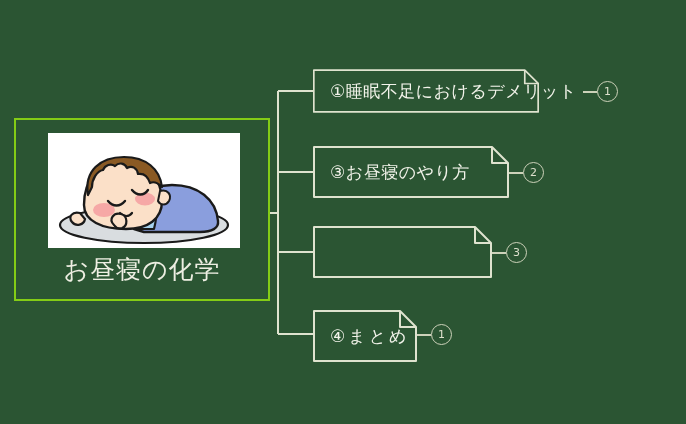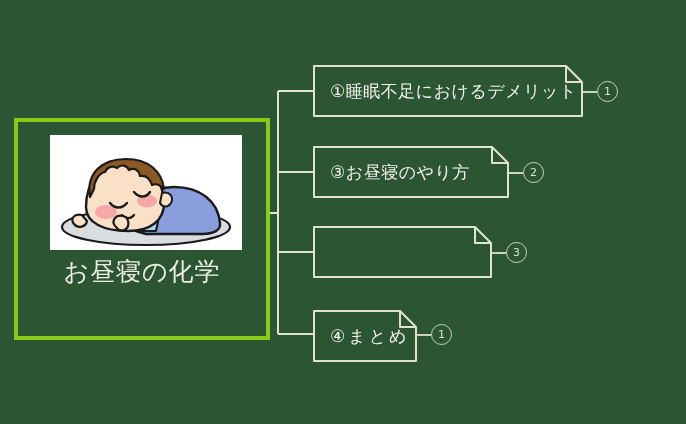--- a/index.html
+++ b/index.html
@@ -15,22 +15,22 @@
     overflow: hidden;
     font-family: "DejaVu Sans", "Liberation Sans", sans-serif;
   }
 
   
   #root-node {
     position: absolute;
     left: 14px;
     top: 118px;
     width: 256px;
-    height: 222px;
-    border: 4px solid #84cc16;
+    height: 183px;
+    border: 2px solid #84cc16;
     box-sizing: border-box;
   }
   #root-thumb {
     position: absolute;
     left: 32px;
     top: 13px;
     width: 192px;
     height: 115px;
     background: #ffffff;
     overflow: hidden;
@@ -153,21 +153,21 @@
         <path d="M72 80 C76 84 81 84 84 80" stroke="#1a1a1a" stroke-width="2.2" fill="none" stroke-linecap="round"></path>
 
         <path d="M32 80 C24 78 20 84 24 89 C28 94 36 92 37 86 Z" fill="#fbe0c8" stroke="#1a1a1a" stroke-width="2.2"></path>
         <path d="M66 92 C60 86 66 79 73 81 C80 83 80 93 74 95 C70 96 68 95 66 92 Z" fill="#fbe0c8" stroke="#1a1a1a" stroke-width="2.2"></path>
       </svg>
     </div>
     <div id="root-title">お昼寝の化学</div>
   </div>
 
   <div id="branches-host">
-      <div class="branch-node" style="left: 313px; top: 65px; width: 270px; height: 52px; padding-left: 35px;">
+      <div class="branch-node" style="left: 313px; top: 65px; width: 226px; height: 52px; padding-left: 35px;">
         <svg class="node-shape" viewBox="0 0 270 52" width="270" height="52">
           <path d="M1 1 L253 1 L269 17 L269 51 L1 51 Z" fill="none" stroke="#dfe3cf" stroke-width="2" stroke-linejoin="round"></path>
           <path d="M253 1 L253 17 L269 17" fill="none" stroke="#dfe3cf" stroke-width="2" stroke-linejoin="round"></path>
         </svg>
         <div class="node-label">①睡眠不足におけるデメリット</div>
       </div>
       <div class="badge-stem" style="left: 583px; top: 91px; width: 14px;"></div>
       <div class="node-badge" style="left: 597px; top: 81px;">1</div>
       <div class="branch-node" style="left: 313px; top: 146px; width: 196px; height: 52px;">
         <svg class="node-shape" viewBox="0 0 196 52" width="196" height="52">

